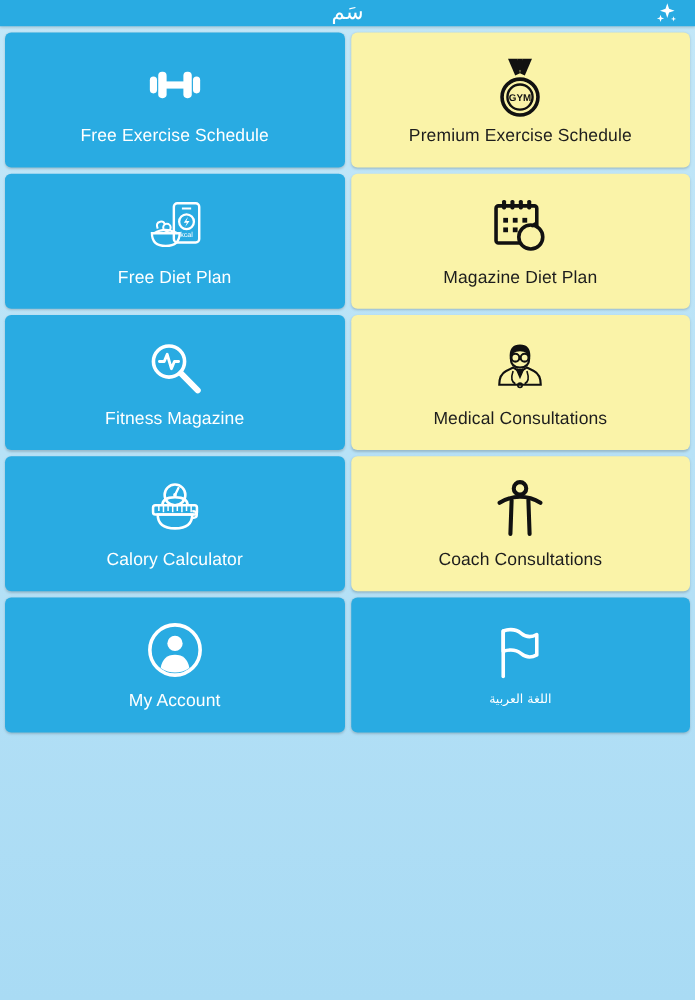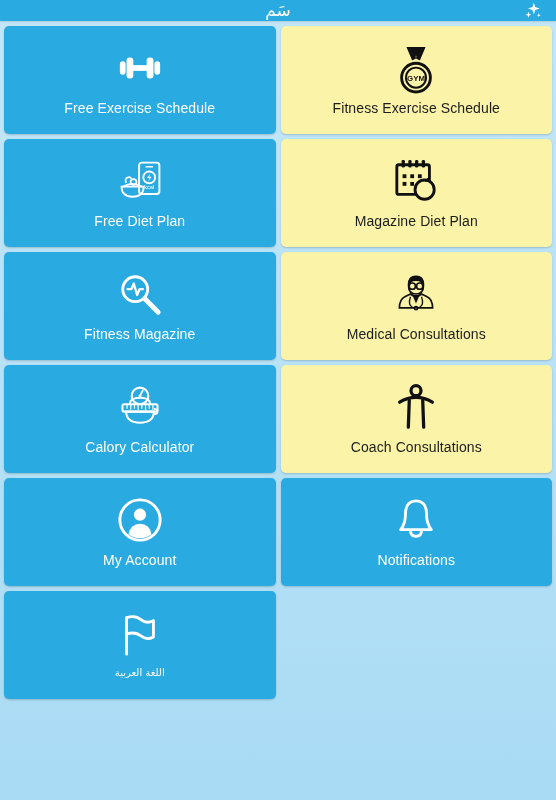--- a/index.html
+++ b/index.html
@@ -129,21 +129,21 @@
     <div class="card-icon">
       <svg width="46" height="50" viewBox="0 0 48 52" fill="#111111">
         <path d="M14 2 L22 2 L24 14 L20 16 Z"></path>
         <path d="M34 2 L26 2 L24 14 L28 16 Z"></path>
         <path d="M22 2 L26 2 L27 9 L24 12 L21 9 Z" fill="#111111"></path>
         <circle cx="24" cy="34" r="15" fill="none" stroke="#111111" stroke-width="3"></circle>
         <circle cx="24" cy="34" r="10.5" fill="none" stroke="#111111" stroke-width="2"></circle>
         <text x="24" y="37.5" font-size="8.2" font-family="Liberation Sans, sans-serif" font-weight="bold" text-anchor="middle" fill="#111111">GYM</text>
       </svg>
     </div>
-    <div class="card-label">Fitness Exercise Schedule</div>
+    <div class="card-label">Premium Exercise Schedule</div>
   </div>
 
   <div class="card blue">
     <div class="card-icon">
       <svg width="48" height="48" viewBox="0 0 52 52" fill="none" stroke="#ffffff" stroke-width="2.1">
         <rect x="25" y="5" width="22" height="34" rx="3"></rect>
         <line x1="32" y1="9.5" x2="40" y2="9.5" stroke-width="1.6"></line>
         <circle cx="36" cy="21" r="6.4" stroke-width="2"></circle>
         <path d="M37.3 16.6 L33.6 21.8 L36.3 21.8 L34.8 25.6 L38.6 20.4 L35.9 20.4 Z" fill="#ffffff" stroke="none"></path>
         <text x="36" y="34" font-size="6.2" font-family="Liberation Sans, sans-serif" text-anchor="middle" fill="#ffffff" stroke="none">kcal</text>
@@ -245,29 +245,20 @@
       <svg width="46" height="46" viewBox="0 0 48 48">
         <circle cx="24" cy="24" r="21" fill="none" stroke="#ffffff" stroke-width="3"></circle>
         <circle cx="24" cy="18.5" r="6.4" fill="#ffffff"></circle>
         <path d="M12 39 q2 -11 12 -11 q10 0 12 11 A21 21 0 0 1 12 39 Z" fill="#ffffff"></path>
       </svg>
     </div>
     <div class="card-label">My Account</div>
   </div>
 
 
-  <div class="card blue">
-    <div class="card-icon">
-      <svg width="44" height="46" viewBox="0 0 44 48" fill="none" stroke="#ffffff" stroke-width="3" stroke-linejoin="round">
-        <path d="M22 4 q-11 0 -11 14 q0 10 -5 16 l32 0 q-5 -6 -5 -16 q0 -14 -11 -14 Z"></path>
-        <path d="M16 34 q0 7 6 7 q6 0 6 -7"></path>
-      </svg>
-    </div>
-    <div class="card-label">Notifications</div>
-  </div>
 
   <div class="card blue">
     <div class="card-icon">
       <svg width="46" height="46" viewBox="0 0 48 48" fill="none" stroke="#ffffff" stroke-width="3" stroke-linecap="round" stroke-linejoin="round">
         <path d="M10 6 L10 44"></path>
         <path d="M10 6 q9 -3 15 2 q6 5 13 1 L38 26 q-7 4 -13 -1 q-6 -5 -15 -2 Z"></path>
       </svg>
     </div>
     <div class="card-label rtl">اللغة العربية</div>
   </div>

